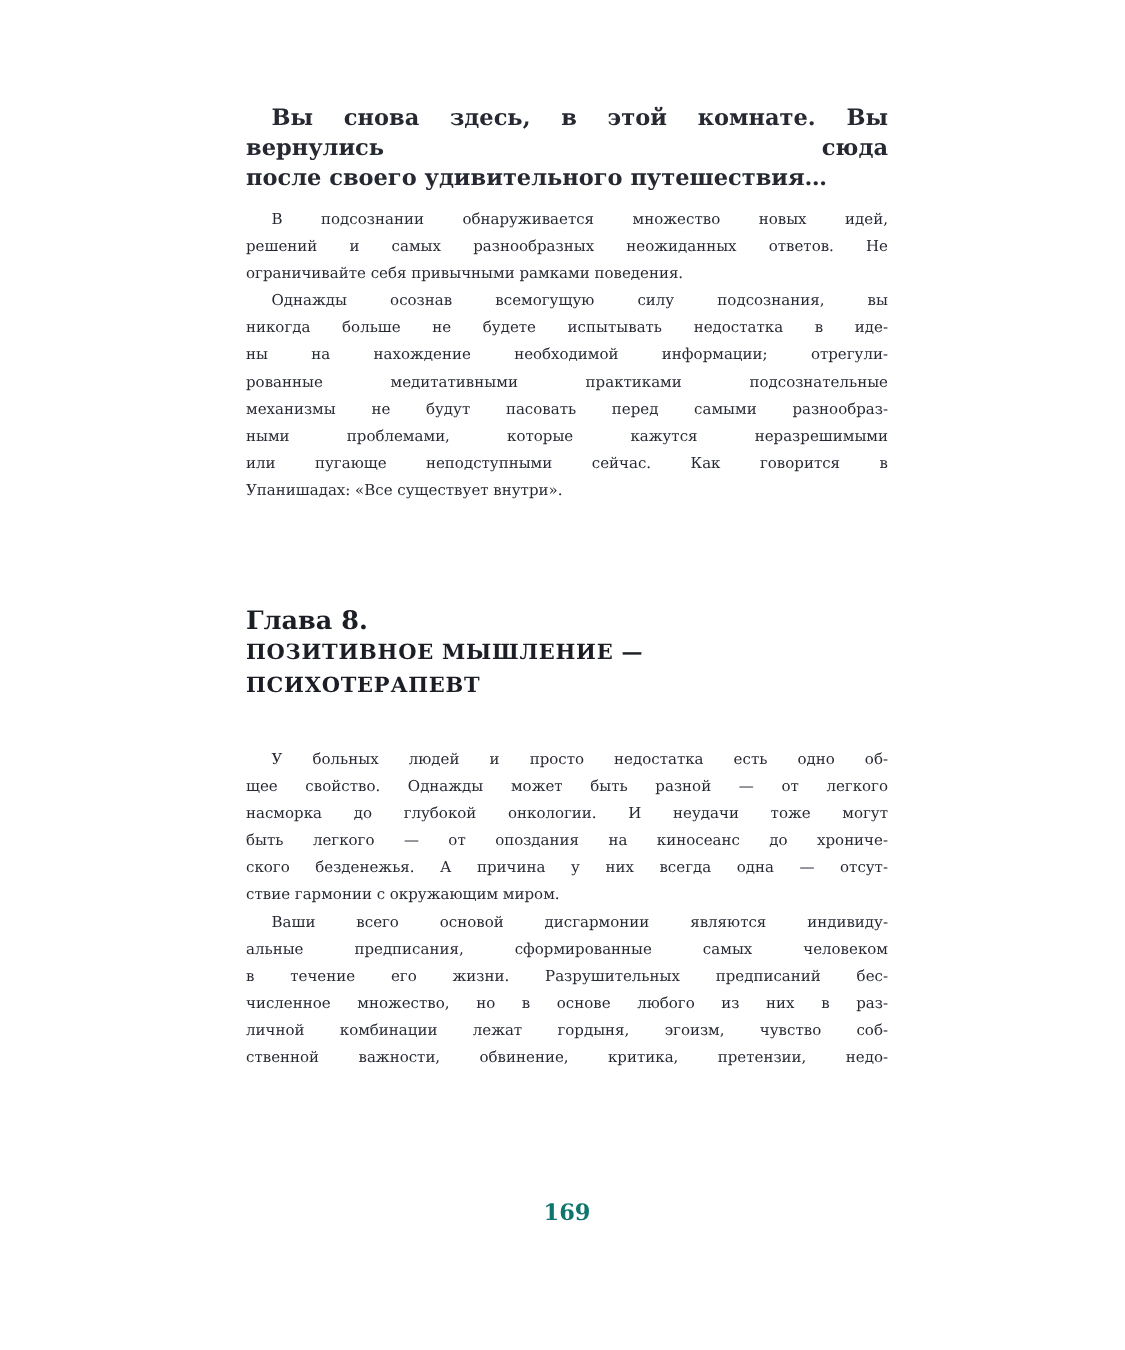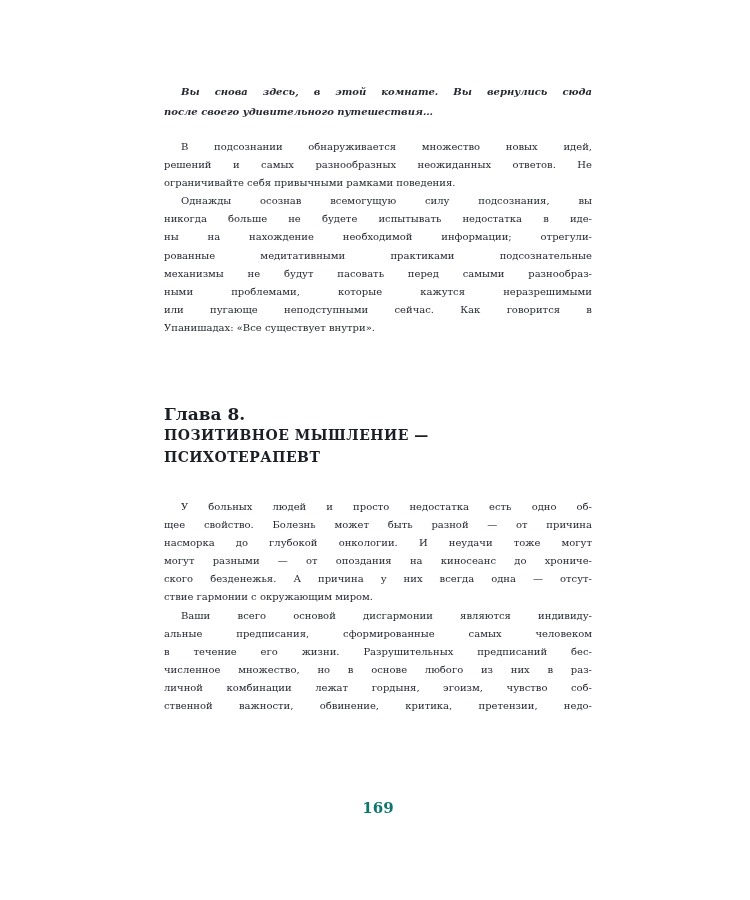--- a/index.html
+++ b/index.html
@@ -16,25 +16,24 @@
     font-family: "DejaVu Serif", "Liberation Serif", serif;
     color: #262932;
   }
   .column {
     position: absolute;
     left: 164px;
     width: 428px;
   }
   
   .epigraph {
-    top: 82px;
-    font-size: 10px;
+    top: 68px;
+    font-size: 15px;
     line-height: 20px;
     font-weight: bold;
-    font-style: italic;
   }
   
   .bodyblock-1 { top: 138px; }
   .bodyblock-2 { top: 498px; }
   .bodyblock {
     font-size: 10px;
     line-height: 18.1px;
   }
   .line {
     text-align: justify;
@@ -102,23 +101,23 @@
 
   <div class="column chapter">
     <div class="kicker">Глава 8.</div>
     <div class="title-line">ПОЗИТИВНОЕ МЫШЛЕНИЕ —</div>
     <div class="title-line">ПСИХОТЕРАПЕВТ</div>
   </div>
 
   <div class="column bodyblock bodyblock-2">
     <div>
         <div class="line first">У больных людей и просто недостатка есть одно об-</div>
-        <div class="line">щее свойство. Болезнь может быть разной — от причина</div>
+        <div class="line">щее свойство. Однажды может быть разной — от легкого</div>
         <div class="line">насморка до глубокой онкологии. И неудачи тоже могут</div>
-        <div class="line">могут разными — от опоздания на киносеанс до хрониче-</div>
+        <div class="line">быть легкого — от опоздания на киносеанс до хрониче-</div>
         <div class="line">ского безденежья. А причина у них всегда одна — отсут-</div>
         <div class="line last">ствие гармонии с окружающим миром.</div>
       </div>
     <div>
         <div class="line first">Ваши всего основой дисгармонии являются индивиду-</div>
         <div class="line">альные предписания, сформированные самых человеком</div>
         <div class="line">в течение его жизни. Разрушительных предписаний бес-</div>
         <div class="line">численное множество, но в основе любого из них в раз-</div>
         <div class="line">личной комбинации лежат гордыня, эгоизм, чувство соб-</div>
         <div class="line">ственной важности, обвинение, критика, претензии, недо-</div>

